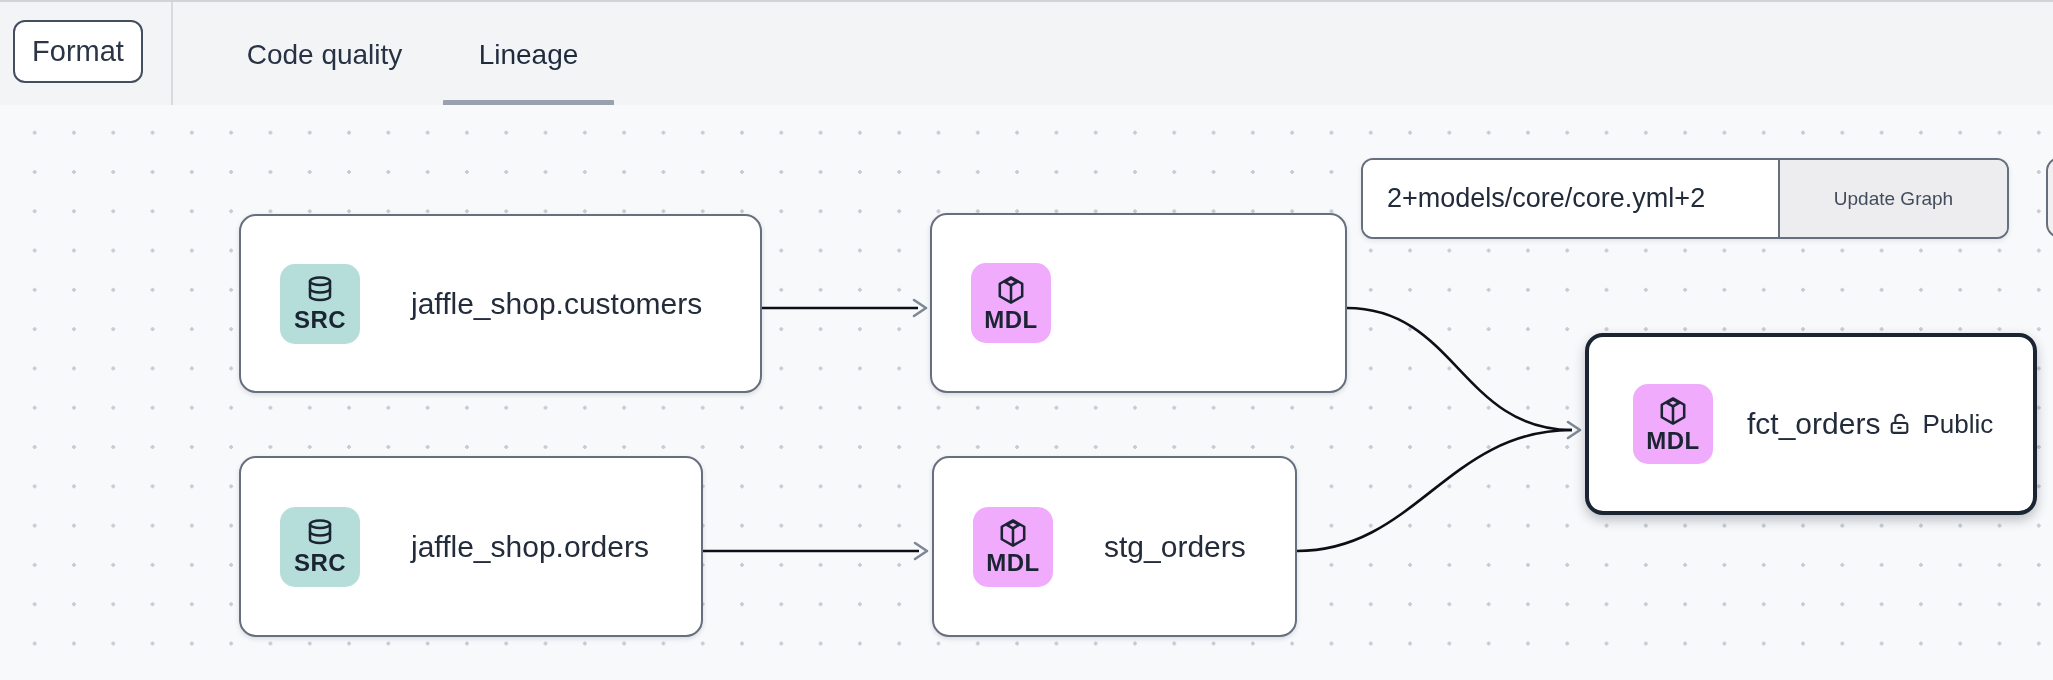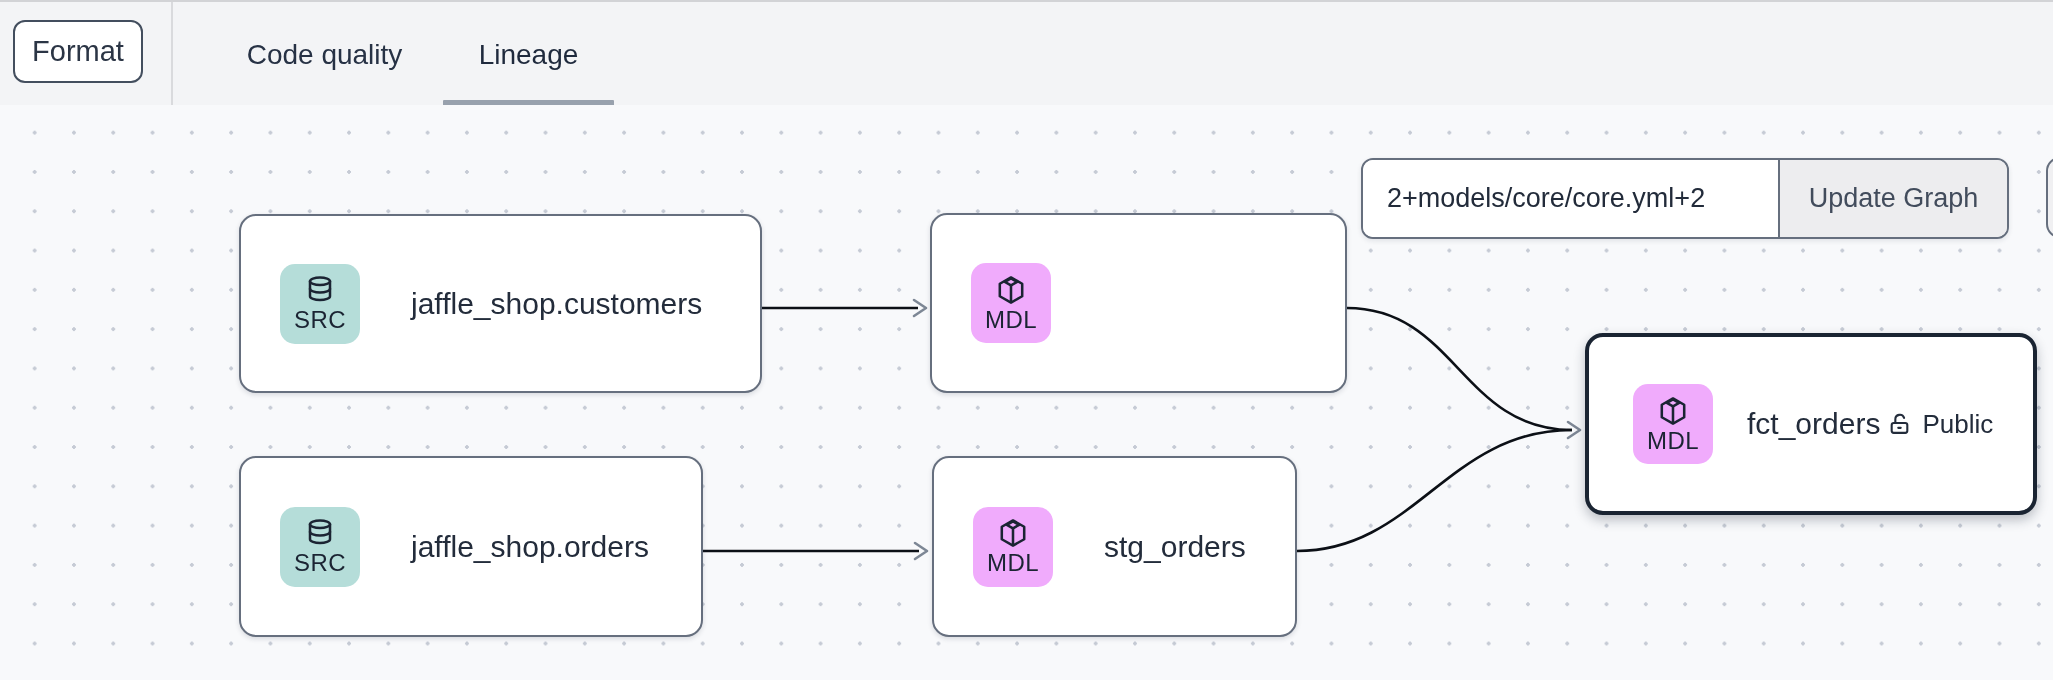--- a/index.html
+++ b/index.html
@@ -75,21 +75,21 @@
     width: 80px; height: 80px; border-radius: 15px;
     margin-left: 39px; flex: none;
     display: flex; flex-direction: column; align-items: center; justify-content: center;
     gap: 1px;
   }
   .node.selected .iconbox { margin-left: 44px; }
   .iconbox.src { background: #b5ddd9; }
   .iconbox.mdl { background: #f0abfc; }
   .iconbox svg { display: block; }
   .iconbox .typelabel {
-    font-size: 24px; font-weight: 400; letter-spacing: 0.5px; color: #1b2433;
+    font-size: 24px; font-weight: 700; letter-spacing: 0.5px; color: #1b2433;
     line-height: 26px;
   }
   .node-title {
     margin-left: 51px;
     font-size: 30px; color: #232c3b; white-space: nowrap;
   }
   .node-text-block { margin-left: 34px; display: flex; flex-direction: row; gap: 7px; }
   .node-text-block .node-title { margin-left: 0; }
   .node-badge {
     display: flex; align-items: center; gap: 10px;
@@ -110,21 +110,21 @@
     background: #ffffff;
     font-family: "Liberation Sans", sans-serif;
     font-size: 27px; color: #222b3a;
     padding: 0 20px 0 24px;
   }
   .update-graph-btn {
     flex: 1; height: 100%;
     border: none; border-left: 2px solid #666f7e;
     background: #ededef;
     font-family: "Liberation Sans", sans-serif;
-    font-size: 27px; color: #424c5c;
+    font-size: 19px; color: #424c5c;
     cursor: pointer;
     display: flex; align-items: center; justify-content: center;
     white-space: nowrap;
   }
   .overflow-btn {
     position: absolute; left: 2046px; top: 52px; width: 40px; height: 81px;
     border: 2px solid #666f7e; border-radius: 14px;
     background: #f0f0f2;
   }
 </style>

